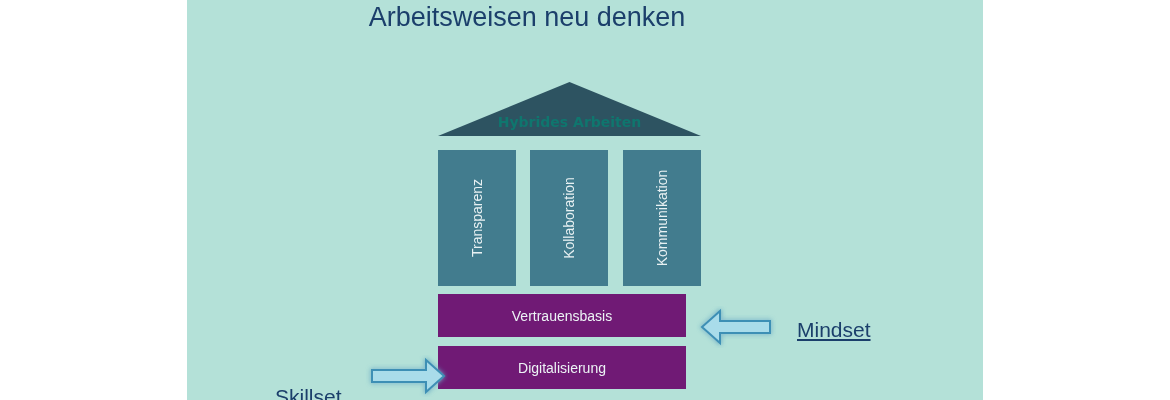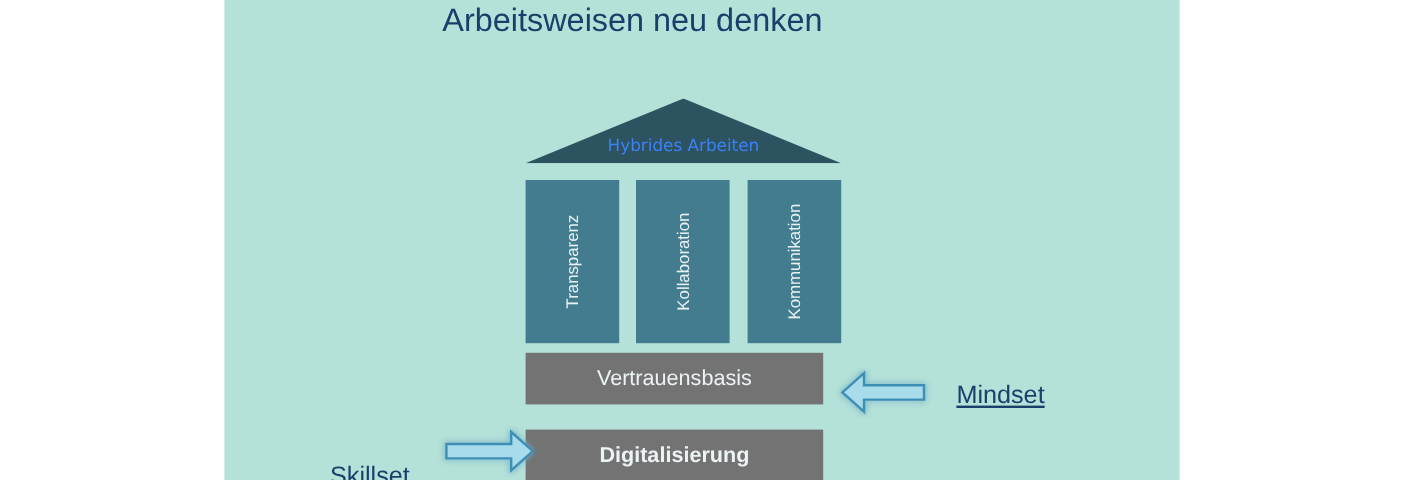--- a/index.html
+++ b/index.html
@@ -1,23 +1,23 @@
 <!DOCTYPE html>
 <html><head>
 <meta charset="utf-8">
 <style>
   html, body { margin:0; padding:0; }
   body { width:1170px; height:400px; background:#ffffff; position:relative; overflow:hidden; font-family:"Liberation Sans", sans-serif; }
   .panel { position:absolute; left:187px; top:0; width:796px; height:400px; background:#b4e1d8; }
   .title { position:absolute; left:0; top:2px; width:1054px; text-align:center; font-size:27px; color:#1b3f6b; }
   .roof { position:absolute; left:438px; top:82px; width:263px; height:54px; }
-  .roof-label { position:absolute; left:438px; top:114px; width:263px; text-align:center; color:#3b82f6; font-size:14px; font-family:"DejaVu Sans", sans-serif; }
+  .roof-label { position:absolute; left:438px; top:114px; width:263px; text-align:center; color:#0f766e; font-size:14px; font-family:"DejaVu Sans", sans-serif;font-weight:bold; }
   .pillar { position:absolute; top:150px; width:78px; height:136px; background:#427c8e; }
   .pillar span { position:absolute; left:50%; top:50%; transform:translate(-50%,-50%) rotate(-90deg); white-space:nowrap; color:#e8f1f3; font-size:14px; }
-  .bar { position:absolute; left:438px; width:248px; height:43px; background:#737373; color:#ecf3f5; font-size:18px; display:flex; align-items:center; justify-content:center; }
+  .bar { position:absolute; left:438px; width:248px; height:43px; background:#701a75; color:#ecf3f5; font-size:14px; display:flex; align-items:center; justify-content:center; }
   .label { position:absolute; color:#1b3f6b; font-size:21px; }
   .arrow { position:absolute; }
 </style>
 </head>
 <body>
 
 <div class="panel"></div>
 
 <div class="title">Arbeitsweisen neu denken</div>
 
@@ -32,21 +32,21 @@
 <div class="pillar" style="left:530px;">
   <span>Kollaboration</span>
 </div>
 <div class="pillar" style="left:623px;">
   <span>Kommunikation</span>
 </div>
 
 <div class="bar" style="top:294px;">
   <span>Vertrauensbasis</span>
 </div>
-<div class="bar" style="top:358px;font-weight:bold;">
+<div class="bar" style="top:346px;">
   <span>Digitalisierung</span>
 </div>
 
 <svg class="arrow" style="left:696px; top:306px;" width="82" height="42" viewBox="0 0 82 42">
   <defs>
     <filter id="glow1" x="-30%" y="-50%" width="160%" height="200%">
       <feGaussianBlur stdDeviation="2.5" result="b"></feGaussianBlur>
       <feMerge>
           <feMergeNode in="b"></feMergeNode>
           <feMergeNode in="SourceGraphic"></feMergeNode>

